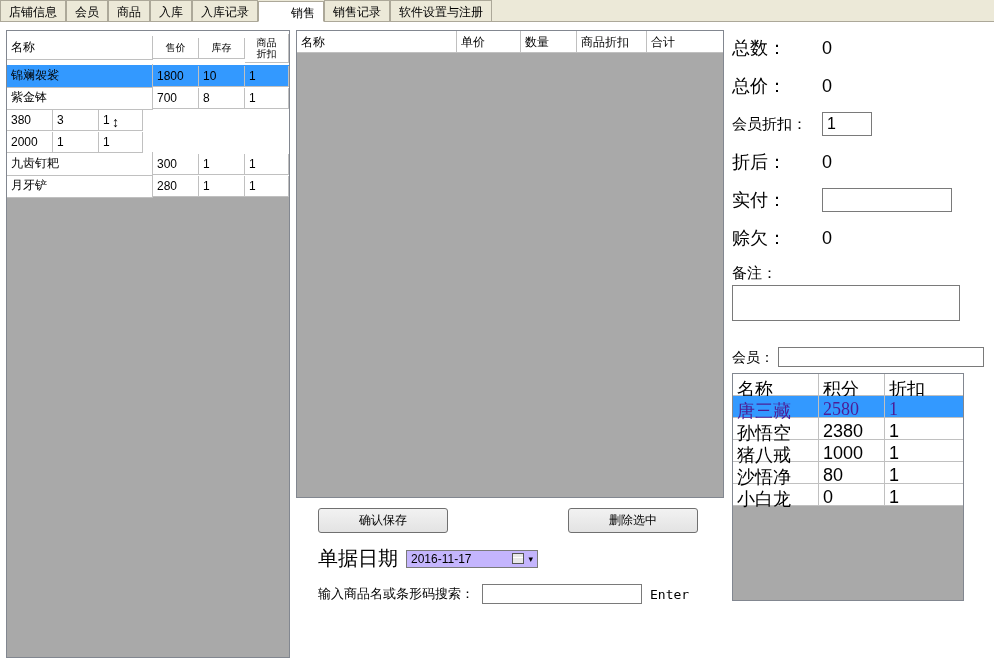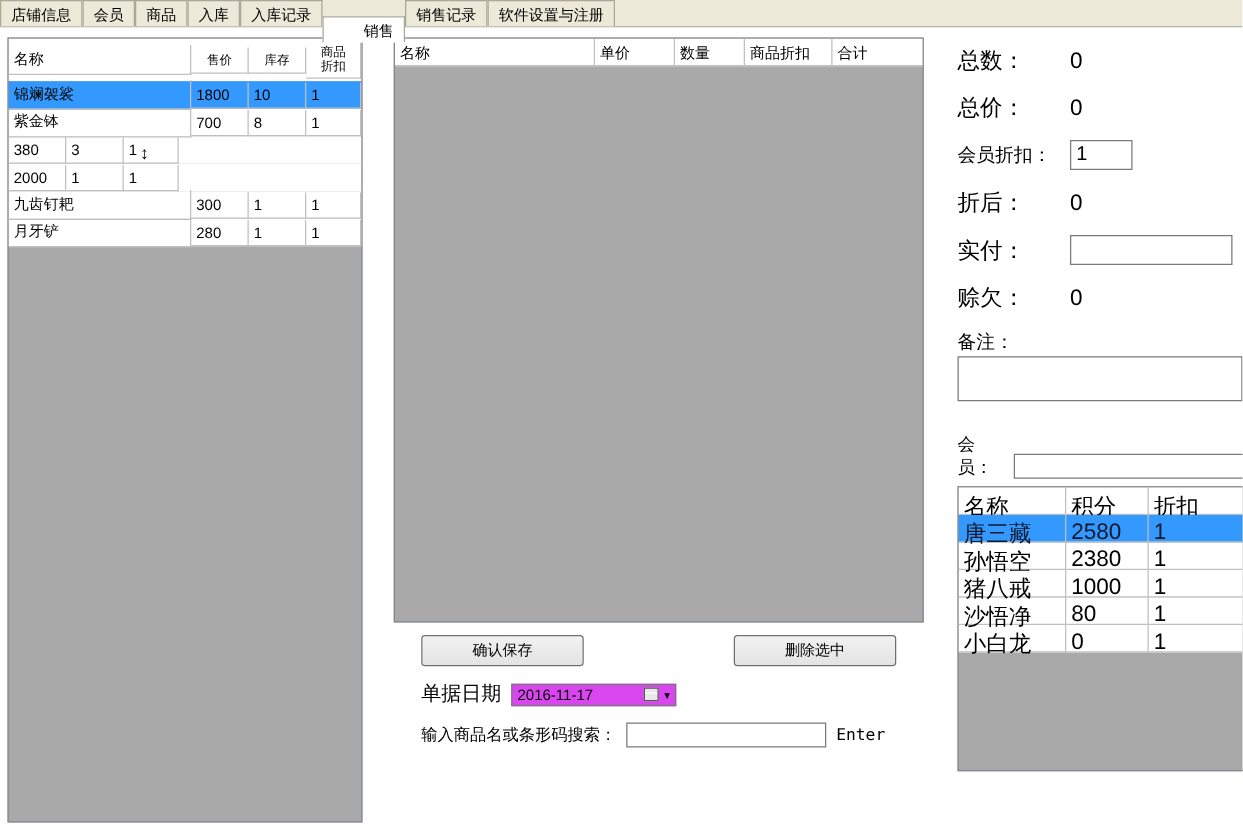--- a/index.html
+++ b/index.html
@@ -25,28 +25,28 @@
     border-bottom: none;
     background: #ece9d8;
     margin-right: 0;
     position: relative;
     top: 0;
     cursor: default;
     white-space: nowrap;
   }
   .tab.active {
     background: #fff;
-    top: 13px;
+    top: 1px;
     border-bottom: 1px solid #fff;
     padding-left: 32px;
   }
   .content {
     display: flex;
     padding: 8px 6px;
-    gap: 25px;
+    gap: 6px;
     background: #fff;
     height: 644px;
   }
   
   .left-panel {
     width: 284px;
     border: 1px solid #828790;
     background: #a9a9a9;
     display: flex;
     flex-direction: column;
@@ -125,26 +125,26 @@
     border-radius: 3px;
     background: linear-gradient(#f2f2f2,#e3e3e3);
     cursor: default;
   }
   .form-row {
     display: flex;
     align-items: center;
     padding: 6px 22px;
     gap: 8px;
   }
-  .form-row .label { font-size: 16px; }
+  .form-row .label { font-size: 20px; }
   .date-box {
     display: inline-flex;
     align-items: center;
     border: 1px solid #7a7a7a;
-    background: #d946ef;
+    background: #c4b5fd;
     padding: 1px 4px;
     width: 132px;
     justify-content: space-between;
   }
   .date-box .drop {
     font-size: 9px;
   }
   .text-in {
     border: 1px solid #7a7a7a;
     background: #fff;
@@ -208,21 +208,21 @@
   .mem-head, .mem-row {
     display:flex;
     background:#fff;
     height: 22px;
   }
   .mem-head div, .mem-row div {
     border-right:1px solid #c0c0c0;
     border-bottom:1px solid #c0c0c0;
     padding:3px 4px;
   }
-  .mem-row.sel { background:#3399ff; color:#0f172a; }
+  .mem-row.sel { background:#3399ff; color:#4c1d95;font-family:Liberation Serif, serif; }
   .m-name { width: 86px; }
   .m-pts  { width: 66px; }
   .m-disc { flex:1; border-right:none !important; }
   .cal-icon {
     display:inline-block;
     width:12px; height:11px;
     border:1px solid #555;
     position:relative;
     background:
       linear-gradient(#fff,#fff) 0 3px/100% 1px no-repeat,

